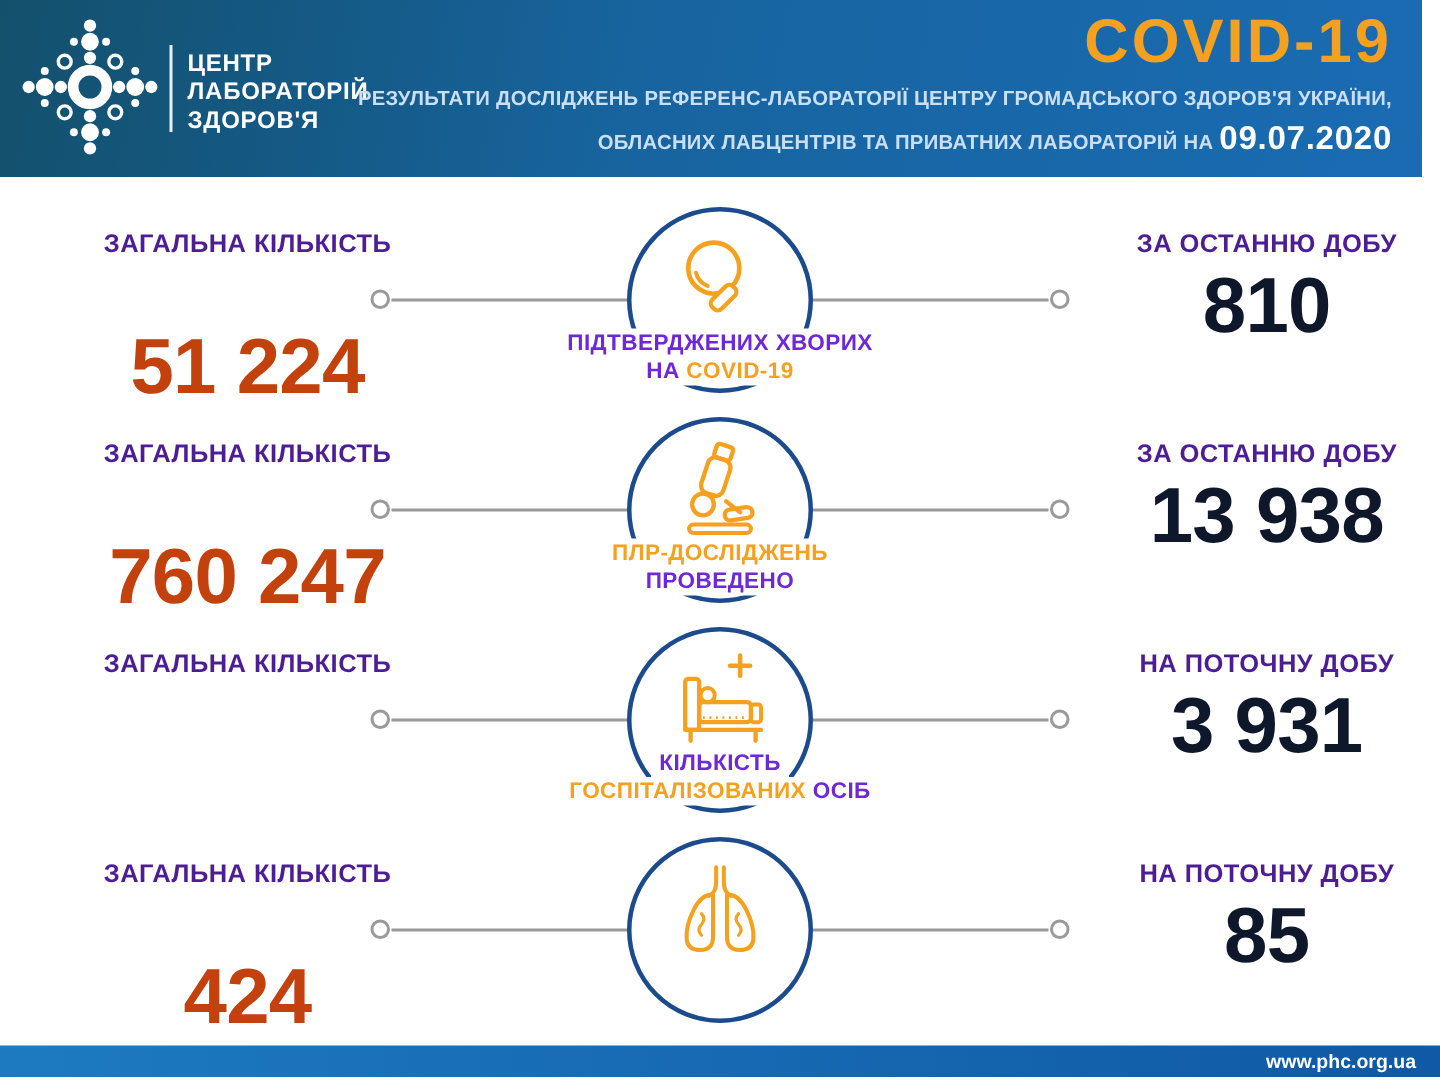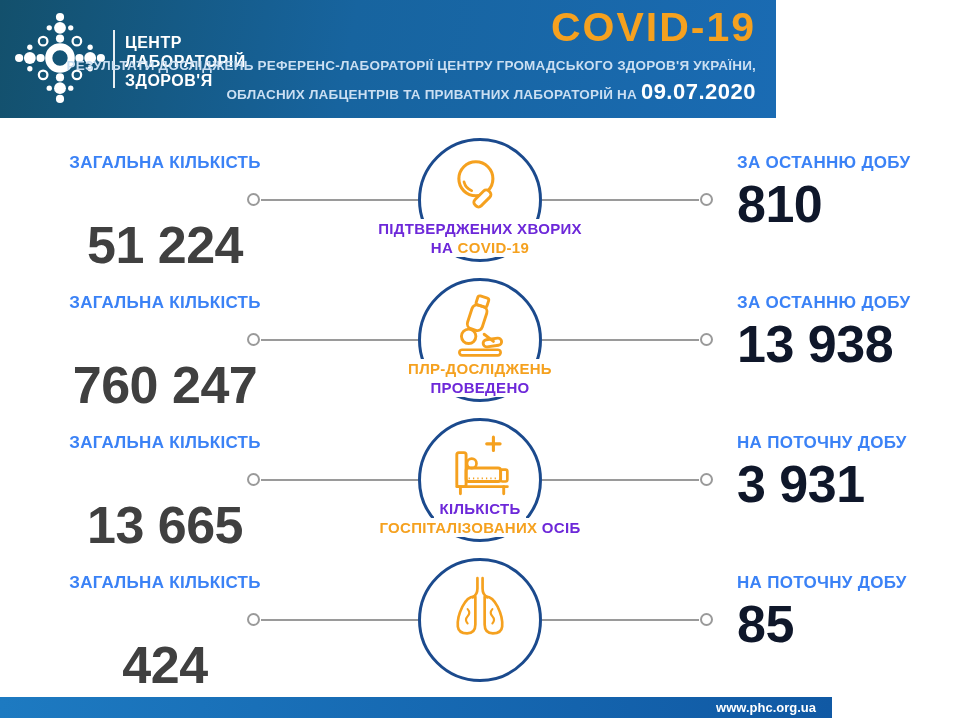--- a/index.html
+++ b/index.html
@@ -5,68 +5,68 @@
   * { margin: 0; padding: 0; box-sizing: border-box; }
   html,body { width: 960px; height: 720px; }
   body {
     font-family: "Liberation Sans", "DejaVu Sans", sans-serif;
     background: #ffffff;
     position: relative;
     overflow: hidden;
   }
   
   .header {
-    position: absolute; left: 0; top: 0; width: 776px; height: 118px;
+    position: absolute; left: 0; top: 0; width: 948px; height: 118px;
     background: linear-gradient(100deg, #13506C 0%, #17649F 45%, #1A6BB3 100%);
   }
   .logo-mark { position: absolute; left: 14px; top: 12px; width: 92px; height: 92px; }
   .logo-sep { position: absolute; left: 113px; top: 30px; width: 2px; height: 58px; background: #ffffff; opacity: .9; }
   .logo-text {
     position: absolute; left: 125px; top: 33px;
     color: #ffffff; font-weight: bold; font-size: 16px; line-height: 19px; letter-spacing: .5px;
   }
   .covid-title {
     position: absolute; right: 20px; top: 4px;
     color: #F5A11F; font-weight: bold; font-size: 41px; letter-spacing: 2px;
   }
   .subtitle { position: absolute; right: 20px; top: 58px; text-align: right; color: #CBDFF2; font-weight: bold; }
   .subtitle .line1 { font-size: 13.5px; letter-spacing: .2px; margin-bottom: 6px; }
   .subtitle .line2 { font-size: 13.5px; letter-spacing: .2px; }
   .subtitle .date { font-size: 22px; color: #ffffff; letter-spacing: .5px; }
   
   .row { position: absolute; left: 0; width: 960px; height: 140px; }
   .row-0 { top: 122px; } .row-1 { top: 262px; } .row-2 { top: 402px; } .row-3 { top: 542px; }
   .stat-left { position: absolute; left: 15px; top: 0; width: 300px; text-align: center; }
-  .stat-right { position: absolute; left: 737px; top: 0; width: 215px; text-align: left; }
+  .stat-right { position: absolute; left: 737px; top: 0; width: 215px; text-align: center; }
   .stat-label {
     position: relative; display: block; margin-top: 31px;
-    font-size: 17px; font-weight: bold; color: #3b82f6; letter-spacing: .3px;
+    font-size: 17px; font-weight: bold; color: #4c1d95; letter-spacing: .3px;
   }
   .stat-value { position: relative; display: block; margin-top: 3px; font-size: 52px; line-height: 56px; font-weight: bold; letter-spacing: -.5px; }
-  .stat-left .stat-value { color: #404040; margin-top: 44px; }
+  .stat-left .stat-value { color: #c2410c; margin-top: 44px; }
   .stat-right .stat-value { color: #0f172a; }
   .conn-line { position: absolute; top: 77px; height: 0; border-top: 2px solid #9A9A9A; }
   .conn-line.left { left: 261px; width: 157px; }
   .conn-line.right { left: 542px; width: 157px; }
   .conn-dot { position: absolute; top: 71px; width: 13px; height: 13px; border: 2px solid #9A9A9A; border-radius: 50%; background: #fff; }
   .conn-dot.left { left: 247px; }
   .conn-dot.right { left: 700px; }
   .icon-circle {
     position: absolute; left: 418px; top: 16px; width: 124px; height: 124px;
     border: 3px solid #1B4A8D; border-radius: 50%;
   }
   .icon-circle svg { position: absolute; left: 26px; top: 12px; }
   .caption { position: absolute; left: 305px; top: 97px; width: 350px; text-align: center; }
   .caption .cap-line { display: block; line-height: 19px; }
   .caption .cap-line > span { display: inline-block; background: #ffffff; padding: 0 5px; font-size: 15px; font-weight: bold; letter-spacing: .3px; }
   .seg-blue { color: #6d28d9; }
   .seg-orange { color: #F5A11F; }
   
   .footer {
-    position: absolute; left: 0; top: 697px; width: 832px; height: 21px;
+    position: absolute; left: 0; top: 697px; width: 960px; height: 21px;
     background: linear-gradient(to right, #1D7AC1 0%, #1059A4 100%);
     color: #ffffff; font-size: 13px; font-weight: bold;
     text-align: right; line-height: 21px; padding-right: 16px;
   }
   .icon-stroke { stroke: #F5A11F; fill: none; }
 </style>
 </head>
 <body>
 
 <div class="header">
@@ -172,21 +172,20 @@
   </div>
   <div class="stat-right">
     <span class="stat-label">ЗА ОСТАННЮ ДОБУ</span>
     <span class="stat-value">13 938</span>
   </div>
 </div>
 
 <div class="row row-2">
   <div class="stat-left">
     <span class="stat-label">ЗАГАЛЬНА КІЛЬКІСТЬ</span>
-    <span class="stat-value">13 665</span>
   </div>
   <div class="conn-dot left"></div>
   <div class="conn-line left"></div>
   <div class="icon-circle">
     <svg width="66" height="66" viewBox="0 0 64 64">
       <path class="icon-stroke" d="M45 4 V17 M38.5 10.5 H51.5" stroke-width="3" stroke-linecap="round"></path>
       <rect class="icon-stroke" x="9.5" y="19" width="9" height="33" rx="2" stroke-width="2.8"></rect>
       <circle class="icon-stroke" cx="24" cy="29.5" r="4.6" stroke-width="2.6"></circle>
       <rect class="icon-stroke" x="18.5" y="34" width="33.5" height="13" rx="2.5" stroke-width="2.8"></rect>
       <path class="icon-stroke" d="M21 44 H50" stroke-width="1.8" stroke-dasharray="1.2 3"></path>

